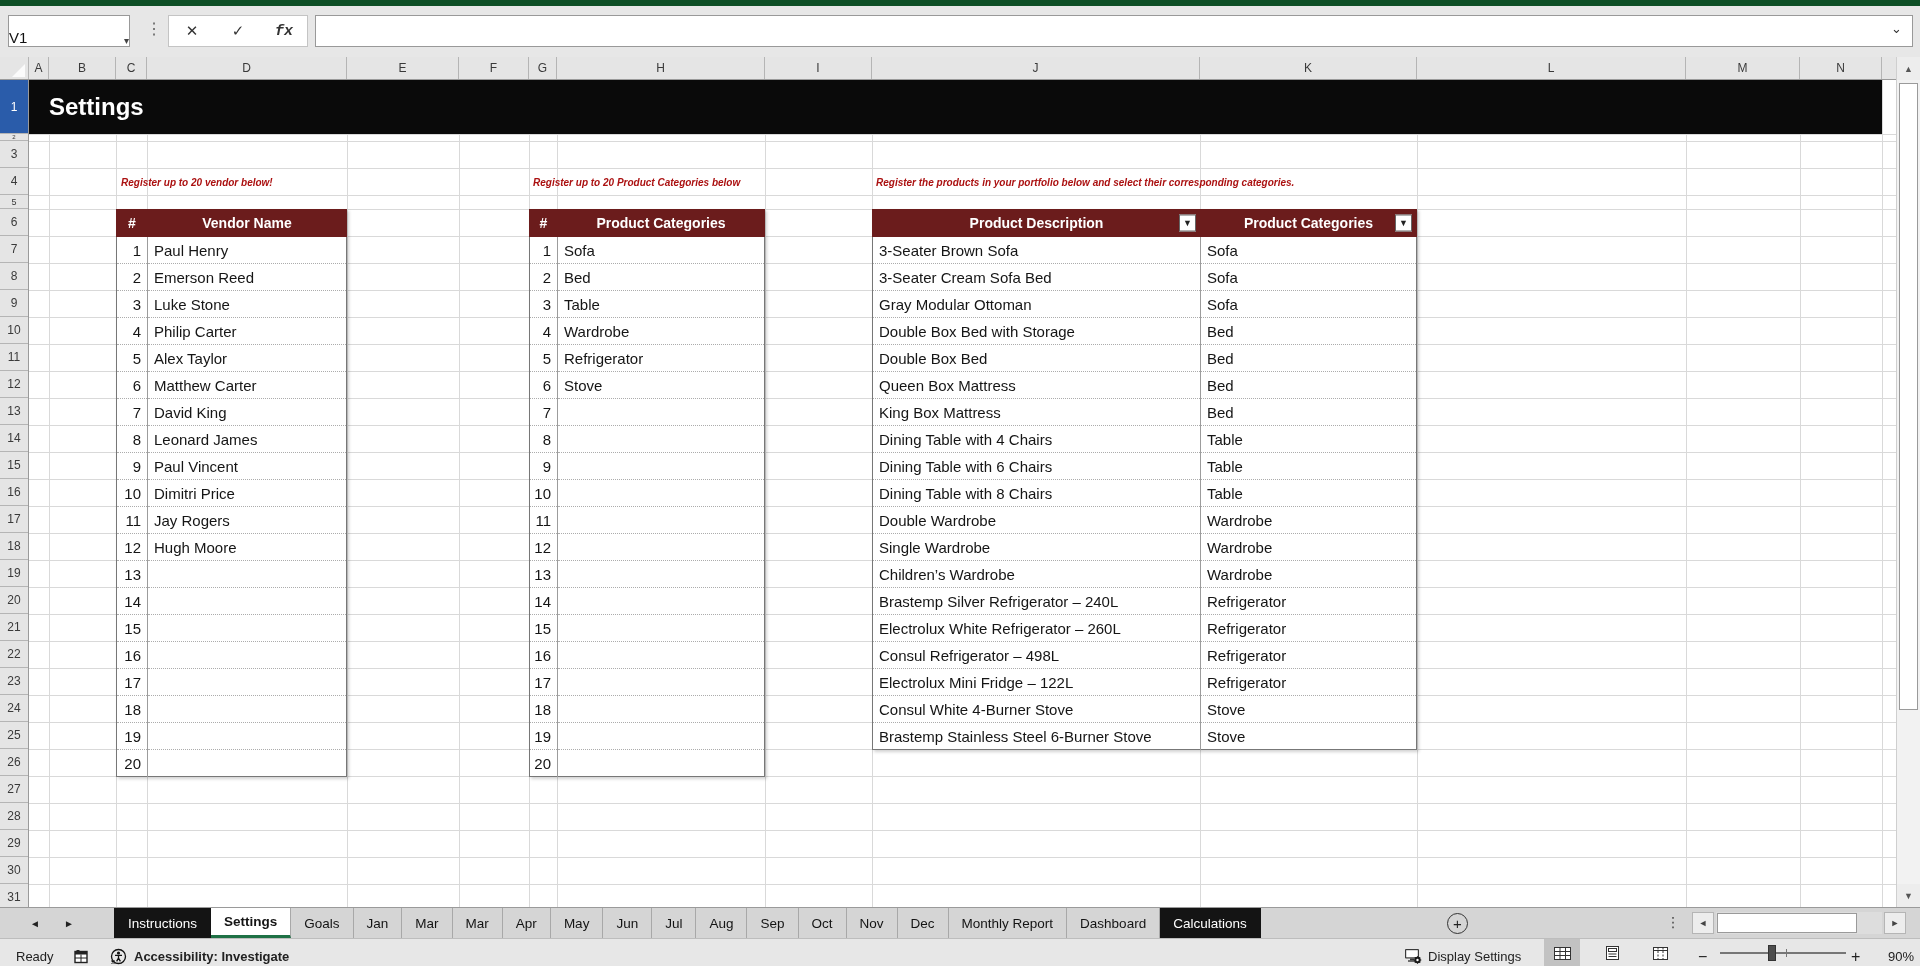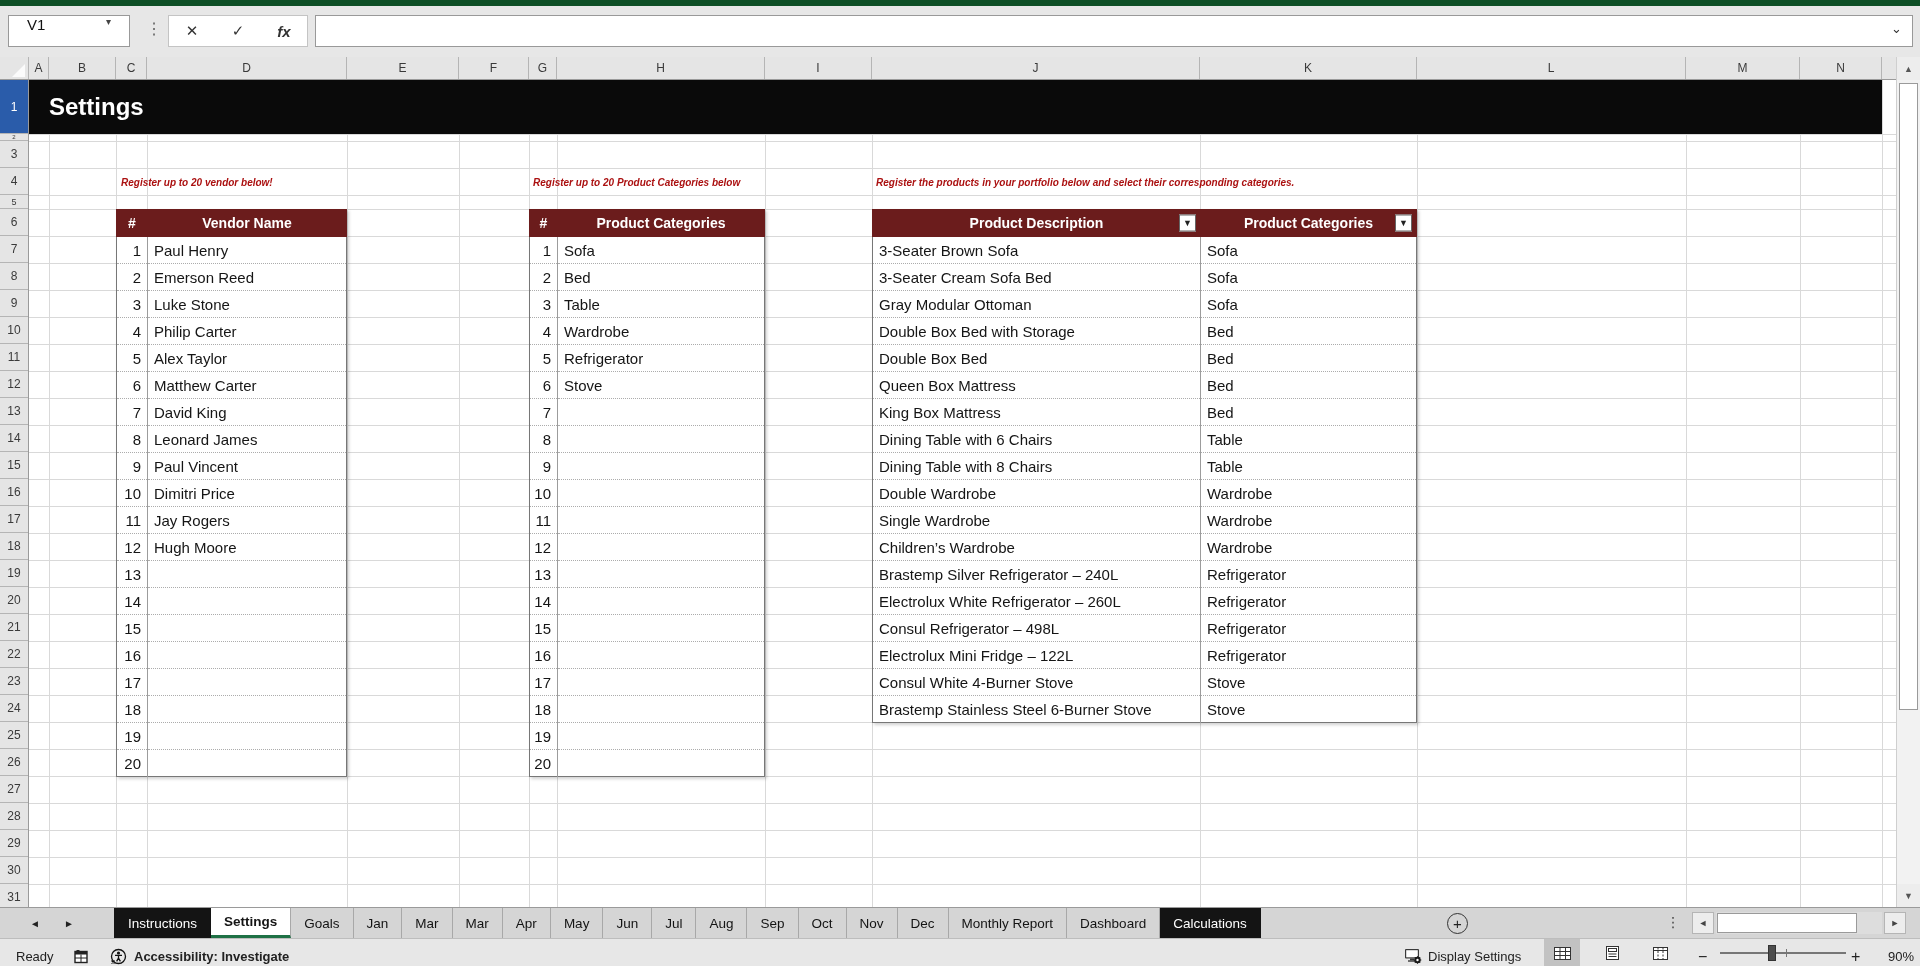--- a/index.html
+++ b/index.html
@@ -5,27 +5,27 @@
   *{margin:0;padding:0;box-sizing:border-box}
   html,body{width:1920px;height:966px;overflow:hidden}
   body{font-family:"Liberation Sans",sans-serif;background:#E7E7E7;position:relative;
     --header-maroon:#6B1C1C;--caption-red:#AB1111;--banner-bg:#0A0A0A;--tab-green:#1E7145;
     --rowsel-blue:#2A5CAA;--grid-line:#D9D9D9;--top-strip-green:#0E4F26;}
 
   
   .topstrip{position:absolute;left:0;top:0;width:1920px;height:6px;background:var(--top-strip-green)}
   .formularow{position:absolute;left:0;top:6px;width:1920px;height:51px;background:#E7E7E7}
   .namebox{position:absolute;left:8px;top:9px;width:122px;height:32px;background:#fff;border:1px solid #999;
-    display:flex;align-items:flex-start;padding:0 18px;font-size:15px;color:#111}
+    display:flex;align-items:flex-end;padding:0 0;font-size:15px;color:#111}
   .namebox .dd{margin-left:auto;font-size:10px;color:#444}
   .fbar-dots{position:absolute;left:146px;top:13px;font-size:16px;color:#666;letter-spacing:0}
   .btngroup{position:absolute;left:168px;top:9px;width:140px;height:32px;background:#fff;border:1px solid #C4C4C4;
     display:flex;align-items:center;justify-content:space-around}
   .btngroup .fbtn{width:30px;text-align:center;font-size:15px;color:#333;cursor:default}
-  .fxg{font-family:Liberation Sans, sans-serif;font-style:italic;font-weight:bold;font-size:16px}
+  .fxg{font-family:Liberation Mono, monospace;font-style:italic;font-weight:bold;font-size:16px}
   .fxinput{position:absolute;left:315px;top:9px;right:7px;height:32px;background:#fff;border:1px solid #999}
   .fxinput .expand{position:absolute;right:10px;top:5px;font-size:13px;color:#333}
 
   
   .colheads{position:absolute;left:0;top:57px;width:1896px;height:23px;background:#E5E5E5;
     border-bottom:1px solid #9A9A9A;display:flex}
   .corner{width:29px;height:100%;border-right:1px solid #B5B5B5;position:relative}
   .corner .tri{position:absolute;right:3px;bottom:2px;width:0;height:0;
     border-left:13px solid transparent;border-bottom:13px solid #FBFBFB}
   .colwrap{display:flex;height:100%}
@@ -481,20 +481,24 @@
       </tr>
         <tr>
         <td class="valcell">Queen Box Mattress</td>
         <td class="valcell">Bed</td>
       </tr>
         <tr>
         <td class="valcell">King Box Mattress</td>
         <td class="valcell">Bed</td>
       </tr>
         <tr>
+        <td class="valcell">Dining Table with 4 Chairs</td>
+        <td class="valcell">Table</td>
+      </tr>
+        <tr>
         <td class="valcell">Dining Table with 6 Chairs</td>
         <td class="valcell">Table</td>
       </tr>
         <tr>
         <td class="valcell">Dining Table with 8 Chairs</td>
         <td class="valcell">Table</td>
       </tr>
         <tr>
         <td class="valcell">Double Wardrobe</td>
         <td class="valcell">Wardrobe</td>

